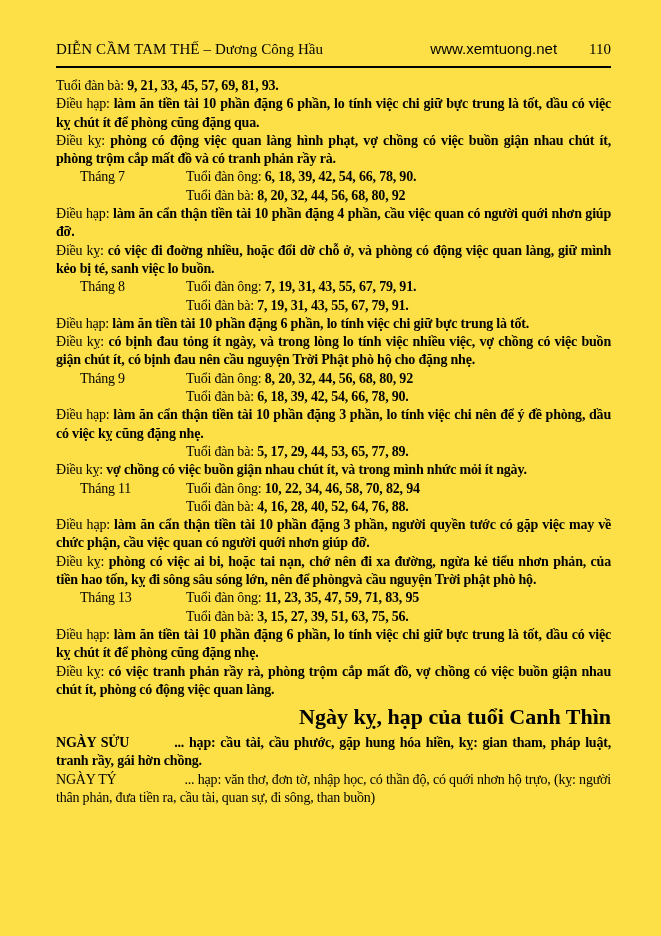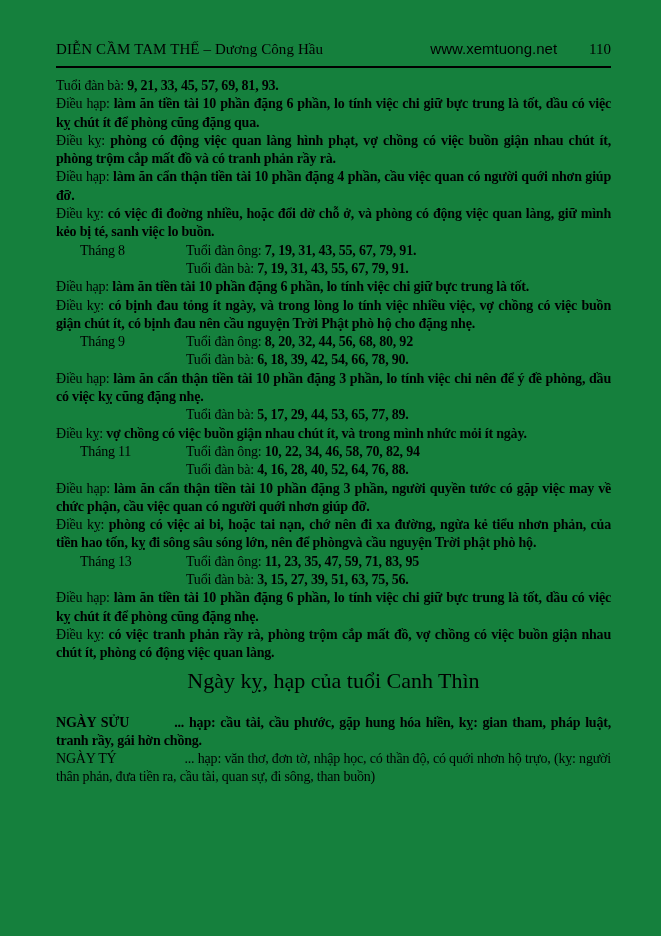--- a/index.html
+++ b/index.html
@@ -1,19 +1,19 @@
 <!DOCTYPE html>
 <html><head>
 <meta charset="utf-8">
 <style>
   html,body{margin:0;padding:0;background:#ffffff;}
   .page{
     position:relative;
     width:661px;height:936px;
-    background:#15803d;color:#000;
+    background:#fde047;color:#000;
     box-sizing:border-box;
     padding:40px 50px 0 56px;
     overflow:hidden;
     font-family:"Liberation Serif", serif;
   }
   .header{
     display:flex;align-items:baseline;
     border-bottom:2px solid #000;
     padding-bottom:8px;
     font-size:15px;
@@ -28,39 +28,43 @@
     line-height:18.3px;
     text-align:justify;
     letter-spacing:-0.2px;
   }
   .para{margin:0;}
   b{font-weight:bold;}
   .month-line1{padding-left:24px;}
   .month-name{display:inline-block;width:106px;}
   .month-line2{padding-left:130px;}
   .section-heading{
-    font-size:22px;line-height:30px;font-weight:normal;
-    text-align:center;letter-spacing:0;
-    margin:3px 0 18px 0;
+    font-size:22px;line-height:30px;font-weight:bold;
+    text-align:right;letter-spacing:0;
+    margin:3px 0 2px 0;
   }
   .spacer{display:inline-block;}
 </style>
 </head>
 <body>
 
 <div class="page">
   <div class="header">
     <span class="title">DIỄN CẦM TAM THẾ – Dương Công Hầu</span>
     <span class="site">www.xemtuong.net</span>
     <span class="pageno">110</span>
   </div>
   <div id="content">
       <div class="para"><span>Tuổi đàn bà: </span><b>9, 21, 33, 45, 57, 69, 81, 93.</b></div>
       <div class="para"><span>Điều hạp: </span><b>làm ăn tiền tài 10 phần đặng 6 phần, lo tính việc chi giữ bực trung là tốt, dầu có việc kỵ chút ít để phòng cũng đặng qua.</b></div>
       <div class="para"><span>Điều kỵ: </span><b>phòng có động việc quan làng hình phạt, vợ chồng có việc buồn giận nhau chút ít, phòng trộm cắp mất đồ và có tranh phản rầy rà.</b></div>
+      <div class="month-block">
+        <div class="month-line1"><span class="month-name">Tháng 7</span><span>Tuổi đàn ông: </span><b>6, 18, 39, 42, 54, 66, 78, 90.</b></div>
+        <div class="month-line2"><span>Tuổi đàn bà: </span><b>8, 20, 32, 44, 56, 68, 80, 92</b></div>
+      </div>
       <div class="para"><span>Điều hạp: </span><b>làm ăn cẩn thận tiền tài 10 phần đặng 4 phần,  cầu việc quan có người quới nhơn giúp đỡ.</b></div>
       <div class="para"><span>Điều kỵ: </span><b>có việc đi đoờng nhiều, hoặc đổi dờ chỗ ở, và phòng có động việc quan làng, giữ mình kẻo bị té, sanh việc lo buồn.</b></div>
       <div class="month-block">
         <div class="month-line1"><span class="month-name">Tháng 8</span><span>Tuổi đàn ông: </span><b>7, 19, 31, 43, 55, 67, 79, 91.</b></div>
         <div class="month-line2"><span>Tuổi đàn bà: </span><b>7, 19, 31, 43, 55, 67, 79, 91.</b></div>
       </div>
       <div class="para"><span>Điều hạp: </span><b>làm ăn tiền tài 10 phần đặng 6 phần, lo tính việc chi giữ bực trung là tốt.</b></div>
       <div class="para"><span>Điều kỵ: </span><b>có bịnh đau tỏng ít ngày, và trong lòng lo tính việc nhiều việc, vợ chồng có việc buồn giận chút ít, có bịnh đau nên cầu nguyện Trời Phật phò hộ cho đặng nhẹ.</b></div>
       <div class="month-block">
         <div class="month-line1"><span class="month-name">Tháng 9</span><span>Tuổi đàn ông: </span><b>8, 20, 32, 44, 56, 68, 80, 92</b></div>

